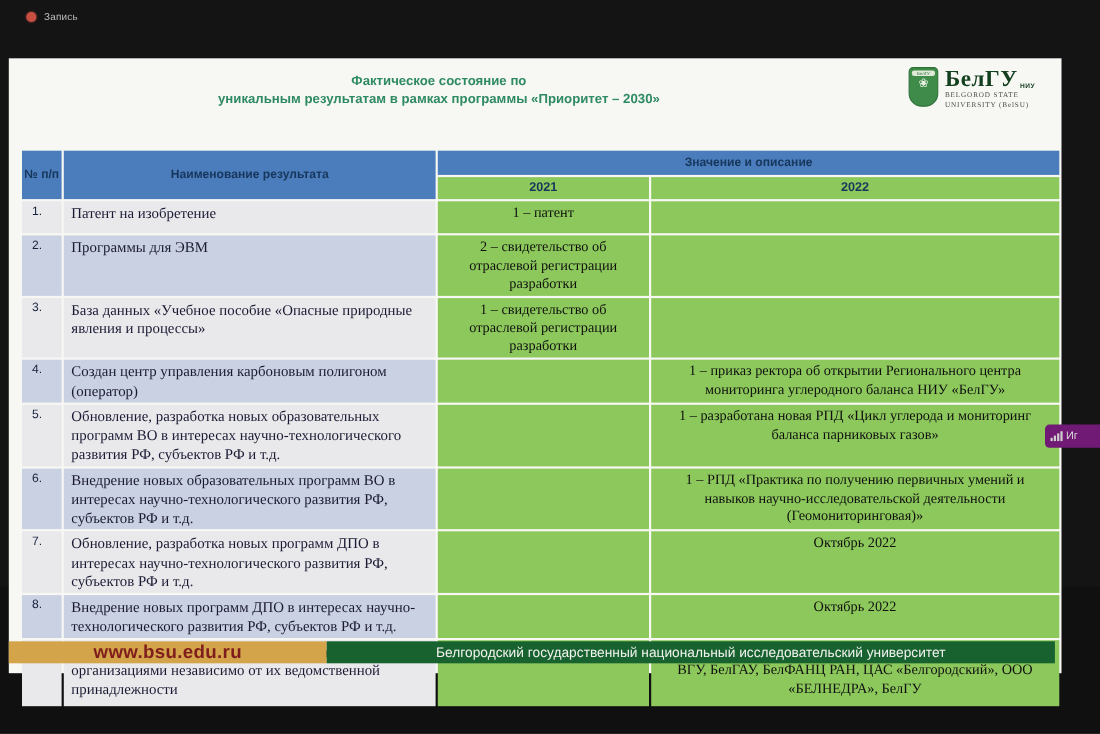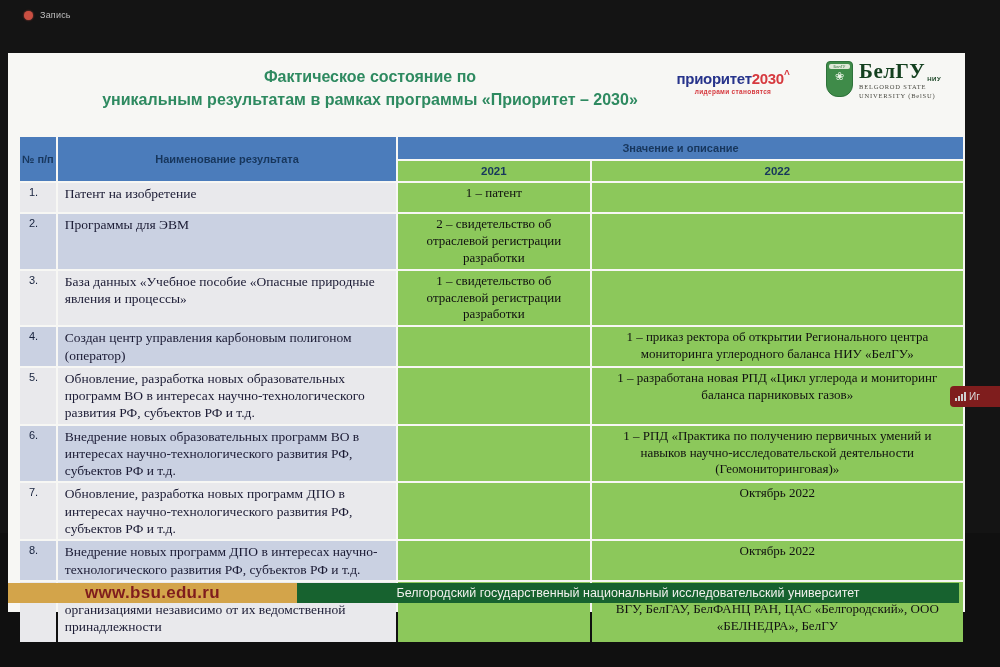--- a/index.html
+++ b/index.html
@@ -8,22 +8,22 @@
   .screen { position:relative; width:1000px; height:533px; background:#141414; }
 
   
   .rec-wrap { position:absolute; left:24px; top:10px; display:flex; align-items:center; gap:7px; }
   .rec-dot { width:9px; height:9px; border-radius:50%; background:#c94f42; box-shadow:0 0 2px #c94f42; }
   .rec-label { color:#bdbdbd; font-size:9px; letter-spacing:.2px; }
 
   
   .slide { position:absolute; left:8px; top:53px; width:957px; height:559px; background:#f7f7f4; }
 
-  .title { position:absolute; left:37px; top:12px; width:650px; text-align:center;
-           color:var(--title-green,#2e8a60); font-weight:bold; font-size:16px; line-height:1.45; }
+  .title { position:absolute; left:66px; top:12px; width:650px; text-align:center;
+           color:var(--title-green,#2e8a60); font-weight:bold; font-size:12px; line-height:1.45; }
 
   
   .logo-priority { position:absolute; left:650px; top:16px; width:150px; text-align:center; }
   .lp-line { font-weight:bold; font-size:15px; letter-spacing:-.3px; }
   .lp-main { color:var(--priority-blue,#27348b); }
   .lp-year { color:var(--priority-red,#d6393e); }
   .lp-caret { color:var(--priority-red,#d6393e); font-size:10px; vertical-align:super; }
   .lp-tag { color:var(--priority-red,#d6393e); font-size:6.5px; font-weight:bold; margin-top:1px; letter-spacing:.3px; }
 
   
@@ -66,21 +66,21 @@
   
   .footer-url { position:absolute; left:0; top:530px; width:289px; height:20px;
                 background:var(--footer-gold,#d3a44a); color:#7f1d1d; font-size:17px; font-weight:bold;
                 text-align:center; line-height:20px; letter-spacing:.3px; }
   .footer-univ { position:absolute; left:289px; top:530px; width:662px; height:20px;
                  background:var(--footer-green,#17622f); color:#f2f2ee; font-size:12.5px;
                  text-align:center; line-height:20px; }
 
   
   .participant { position:absolute; left:950px; top:386px; width:50px; height:21px;
-                 background:#7f1d1d; border-radius:4px 0 0 4px; display:flex; align-items:center;
+                 background:#701a75; border-radius:4px 0 0 4px; display:flex; align-items:center;
                  gap:3px; padding-left:5px; color:#d8d8d8; font-size:10px; }
   .sig { display:flex; align-items:flex-end; gap:1px; height:9px; }
   .sig i { display:block; width:2px; background:#cfcfcf; }
   .sig i:nth-child(1){height:3px;} .sig i:nth-child(2){height:5px;}
   .sig i:nth-child(3){height:7px;} .sig i:nth-child(4){height:9px;}
 </style>
 </head>
 <body>
 
 <div class="screen">
@@ -90,26 +90,20 @@
     <span class="rec-label">Запись</span>
   </div>
 
   <div class="slide">
 
     <div class="title">
       <div>Фактическое состояние по</div>
       <div>уникальным результатам в рамках программы «Приоритет – 2030»</div>
     </div>
 
-    <div class="logo-priority">
-      <div class="lp-line">
-        <span class="lp-main">приоритет</span><span class="lp-year">2030</span><span class="lp-caret">^</span>
-      </div>
-      <div class="lp-tag">лидерами становятся</div>
-    </div>
 
     <div class="logo-bsu">
       <div class="shield">
         <div class="band">БелГУ</div>
         <div class="crest">❀</div>
       </div>
       <div class="bsu-text">
         <div class="bsu-top">
           <span class="bsu-name">БелГУ</span>
           <span class="bsu-niu">НИУ</span>

